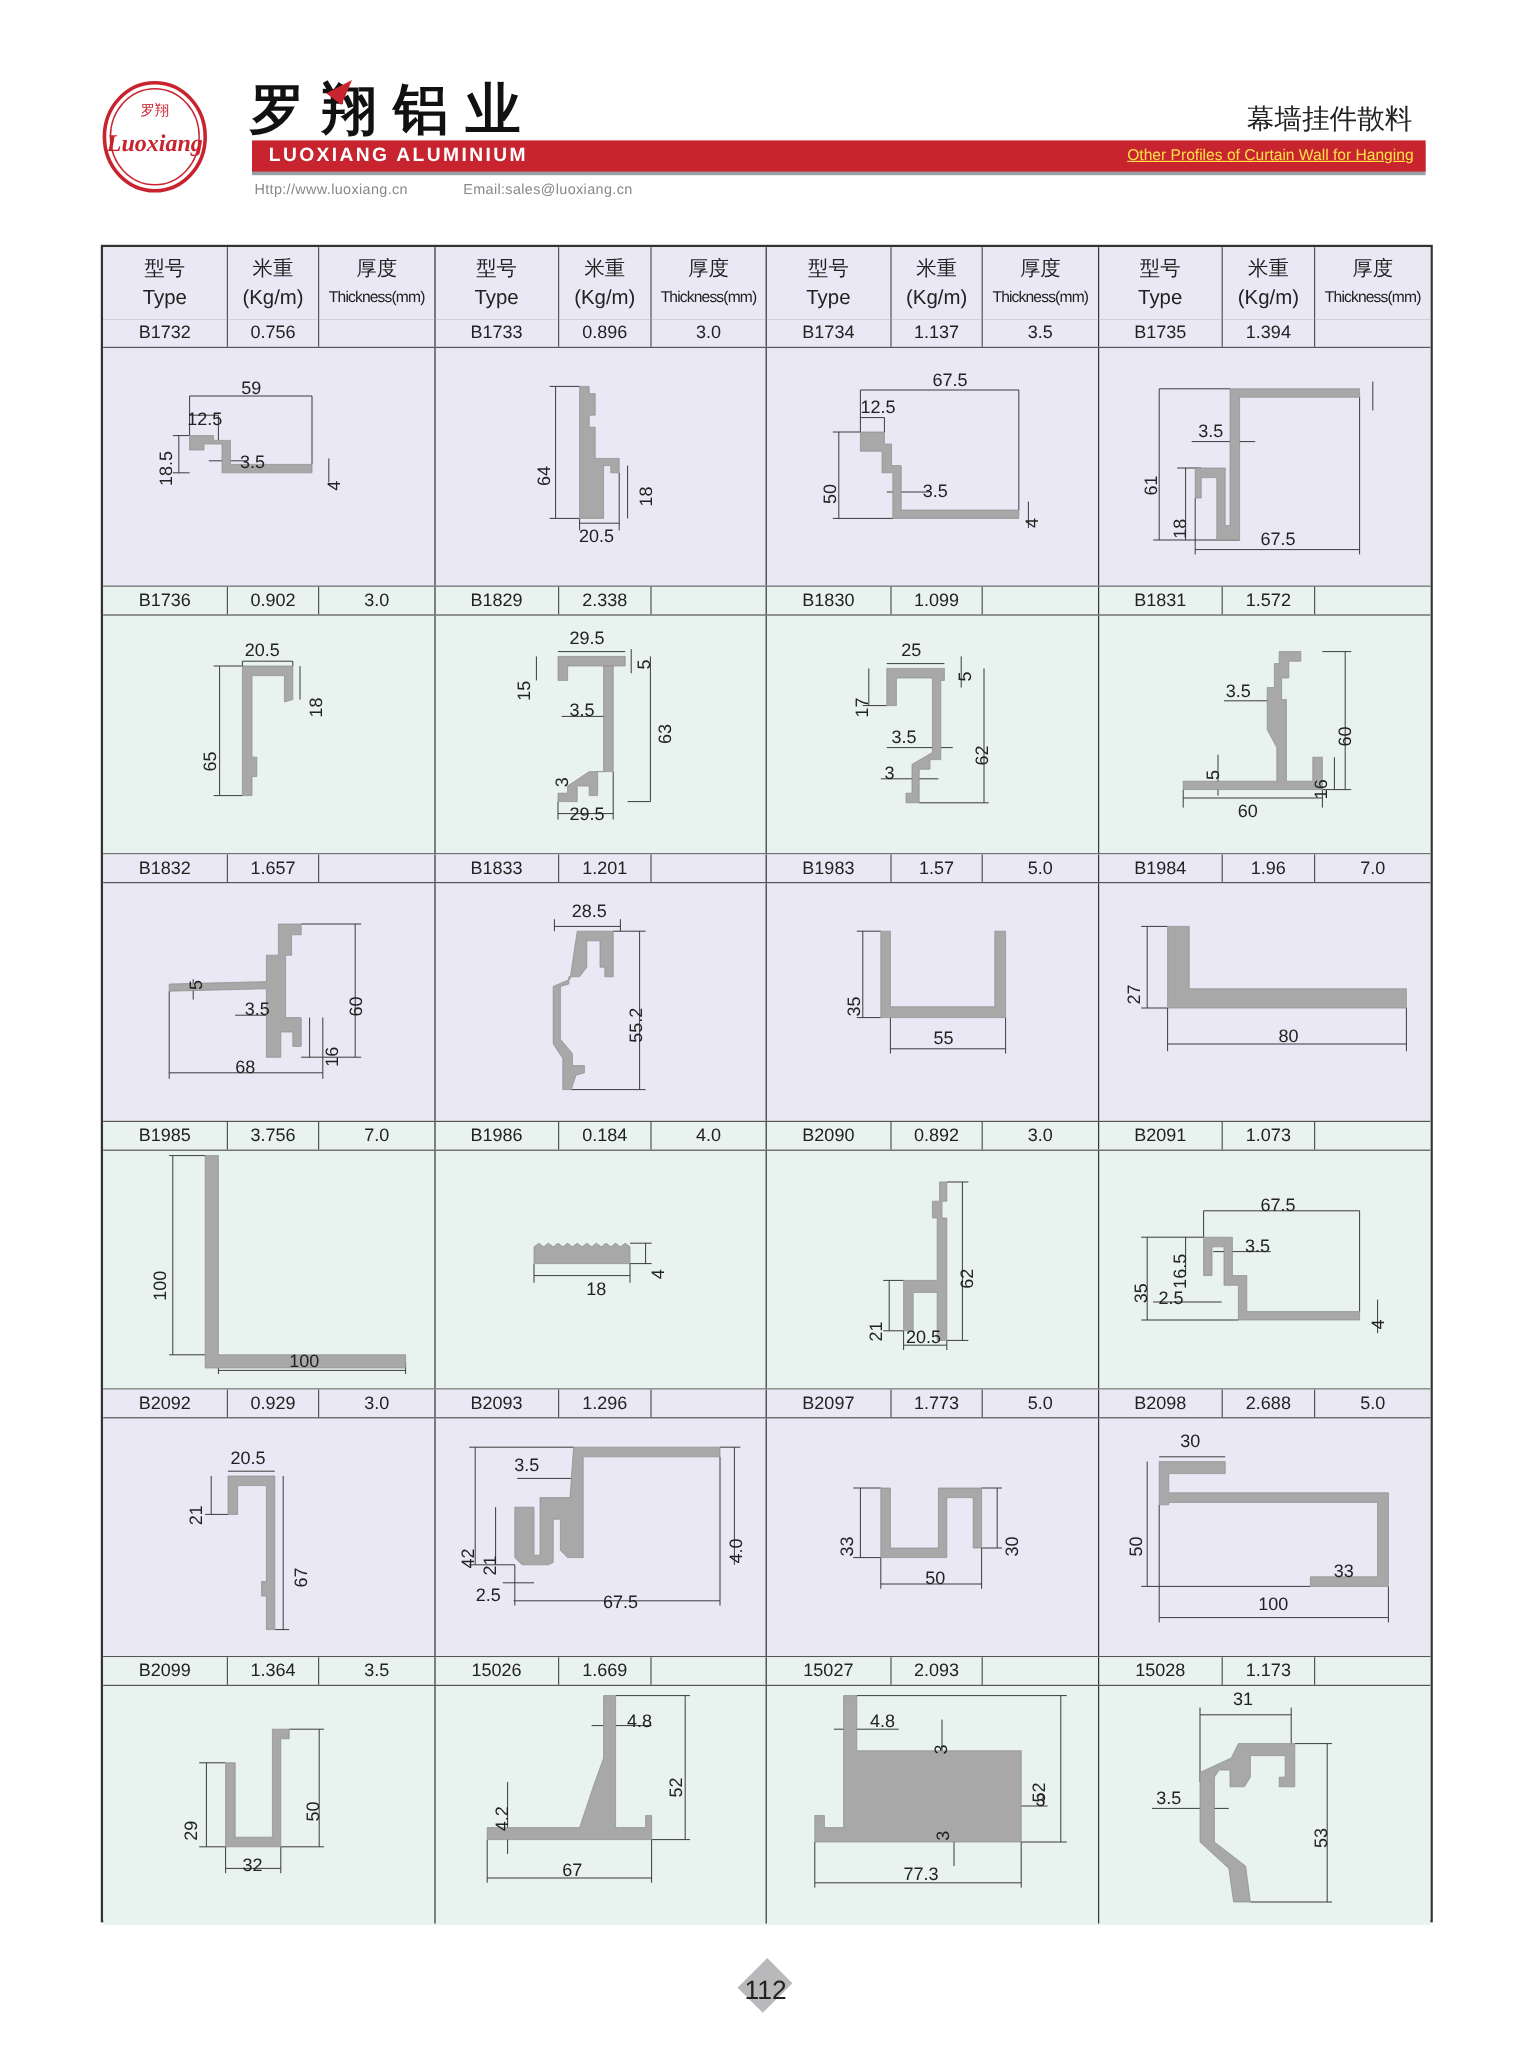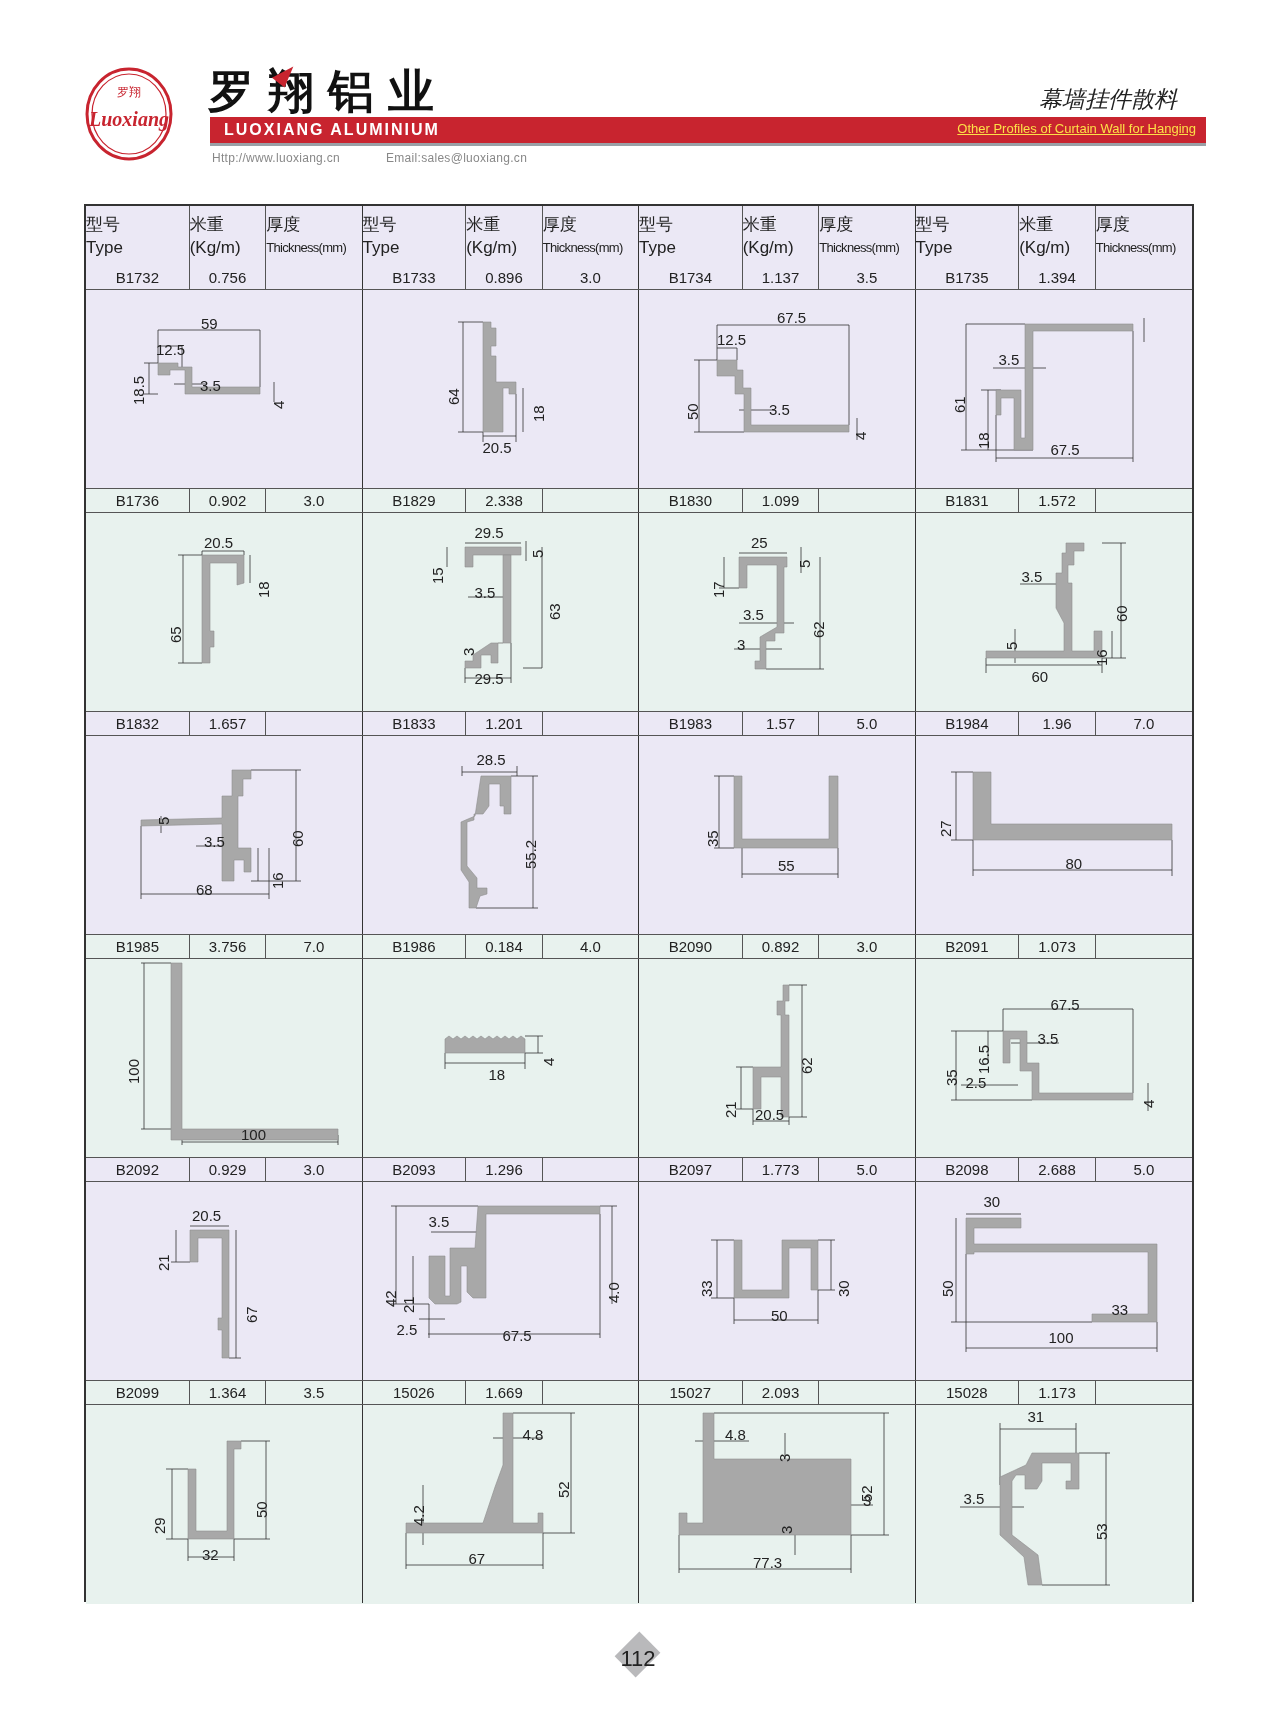--- a/index.html
+++ b/index.html
@@ -1,27 +1,27 @@
 <!DOCTYPE html>
 <html><head>
 <meta charset="utf-8">
 <style>
   html,body{margin:0;padding:0;background:#fff;}
   body{width:1277px;height:1721px;position:relative;overflow:hidden;font-family:"Liberation Sans",sans-serif;color:#222;}
   .logo{position:absolute;left:84px;top:66px;width:90px;height:96px;}
   .brand-cn{position:absolute;left:208px;top:66px;font-family:"DejaVu Sans",sans-serif;font-size:46px;font-weight:bold;letter-spacing:14px;color:#111;line-height:50px;}
   .brand-tick{position:absolute;left:277px;top:63px;width:0;height:0;border-left:10px solid transparent;border-right:6px solid transparent;border-bottom:22px solid #c8242f;transform:rotate(38deg);}
-  .red-bar{position:absolute;left:210px;top:117px;width:978px;height:26px;background:#c8242f;box-shadow:0 3px 0 #9aa0a6;padding-left:18px;}
+  .red-bar{position:absolute;left:210px;top:117px;width:978px;height:26px;background:#c8242f;box-shadow:0 3px 0 #9aa0a6;}
   .bar-en{position:absolute;left:14px;top:4px;color:#fff;font-size:16px;font-weight:bold;letter-spacing:2px;}
   .bar-right{position:absolute;right:10px;top:4px;color:#fde047;font-size:13px;text-decoration:underline;}
-  .section-cn{position:absolute;right:100px;top:84px;font-family:"DejaVu Sans",sans-serif;font-size:23px;color:#222;font-style:italic;}
+  .section-cn{position:absolute;right:100px;top:84px;font-family:"DejaVu Sans",sans-serif;font-size:23px;color:#222;}
   .contact{position:absolute;top:151px;font-size:12px;color:#888;letter-spacing:.3px;}
   .table{position:absolute;left:84px;top:204px;width:1110px;height:1398px;border:2px solid #333;box-sizing:border-box;}
   .hdr{position:absolute;left:0;top:0;width:100%;height:60px;background:#ebe8f5;border-bottom:1px solid #555;display:flex;}
-  .hcell{border-right:1px solid #555;box-sizing:border-box;text-align:left;font-size:17px;line-height:24px;padding-top:6px;}
+  .hcell{border-right:1px solid #555;box-sizing:border-box;text-align:center;font-size:17px;line-height:24px;padding-top:6px;}
   .hcell .cn{font-family:"DejaVu Sans",sans-serif;font-size:17px;}
   .hcell .en-s{font-size:13px;letter-spacing:-.7px;}
   .block{position:absolute;left:0;width:100%;height:223px;border-bottom:1px solid #555;box-sizing:border-box;}
   .drow{position:absolute;left:0;top:0;width:100%;height:24px;border-bottom:1px solid #555;display:flex;box-sizing:border-box;}
   .dcell{border-right:1px solid #555;box-sizing:border-box;text-align:center;font-size:15px;line-height:23px;}
   .w-type{width:104px;}.w-wt{width:77px;}.w-th{width:96.5px;}
   .sec-end{border-right:1px solid #333;}
   .cells{position:absolute;left:0;top:24px;width:100%;height:198px;display:flex;}
   .cell{position:relative;width:277.5px;height:198px;border-right:1px solid #333;box-sizing:border-box;}
   .cell:last-child{border-right:none;}

